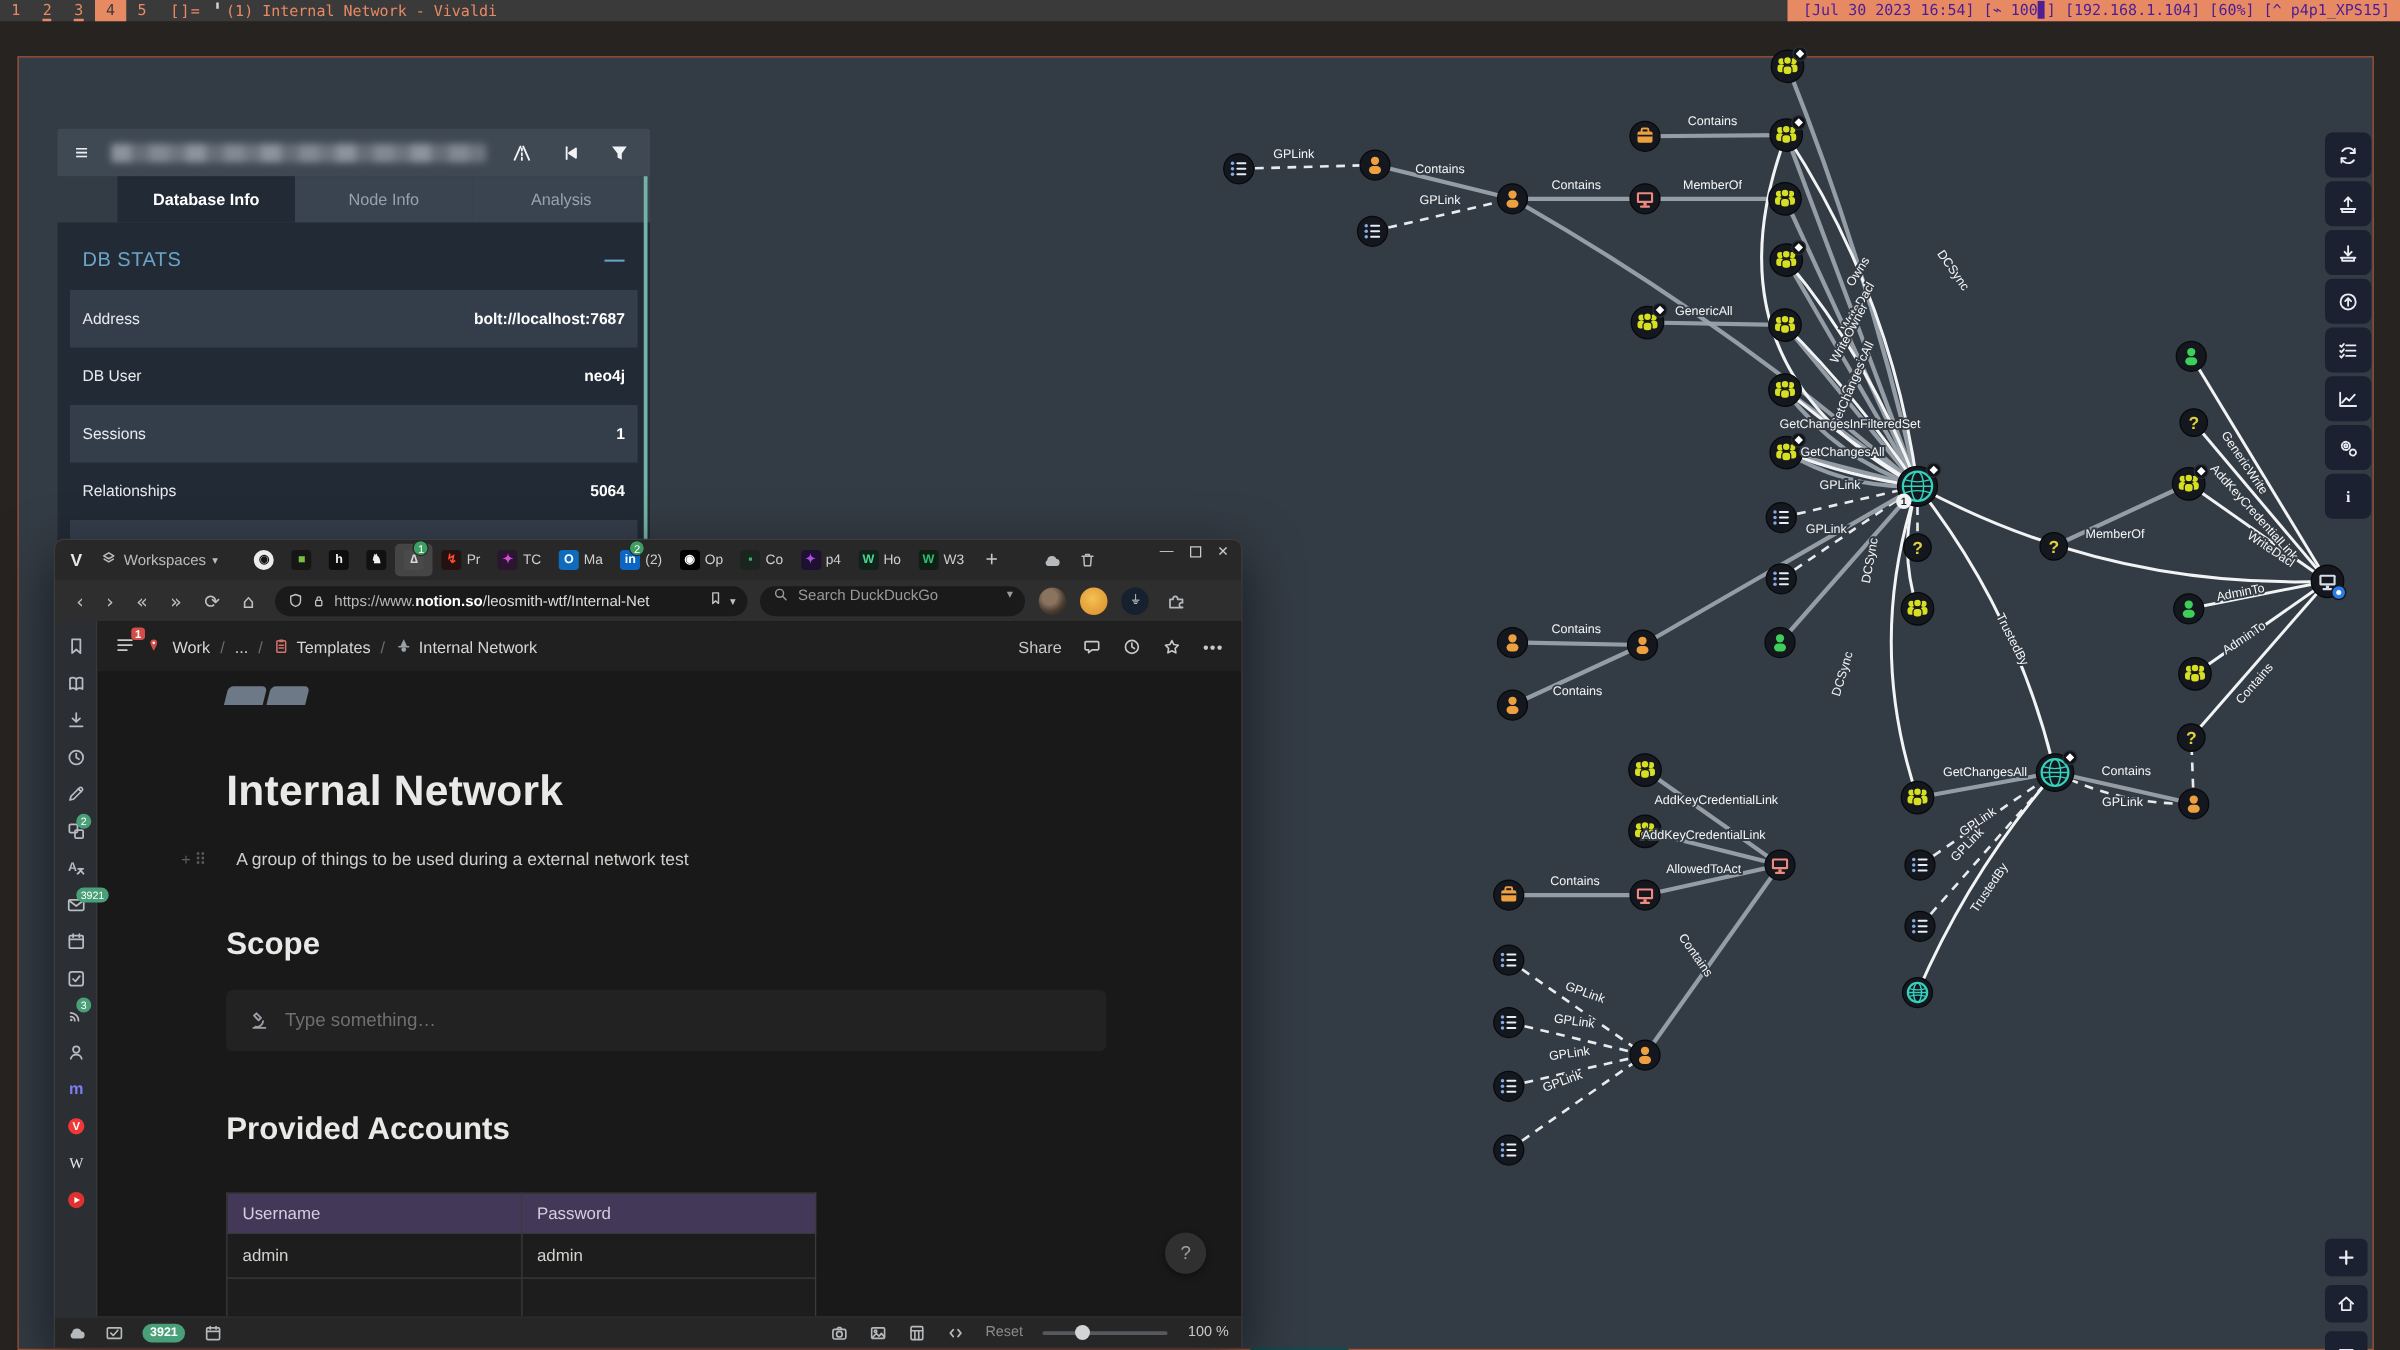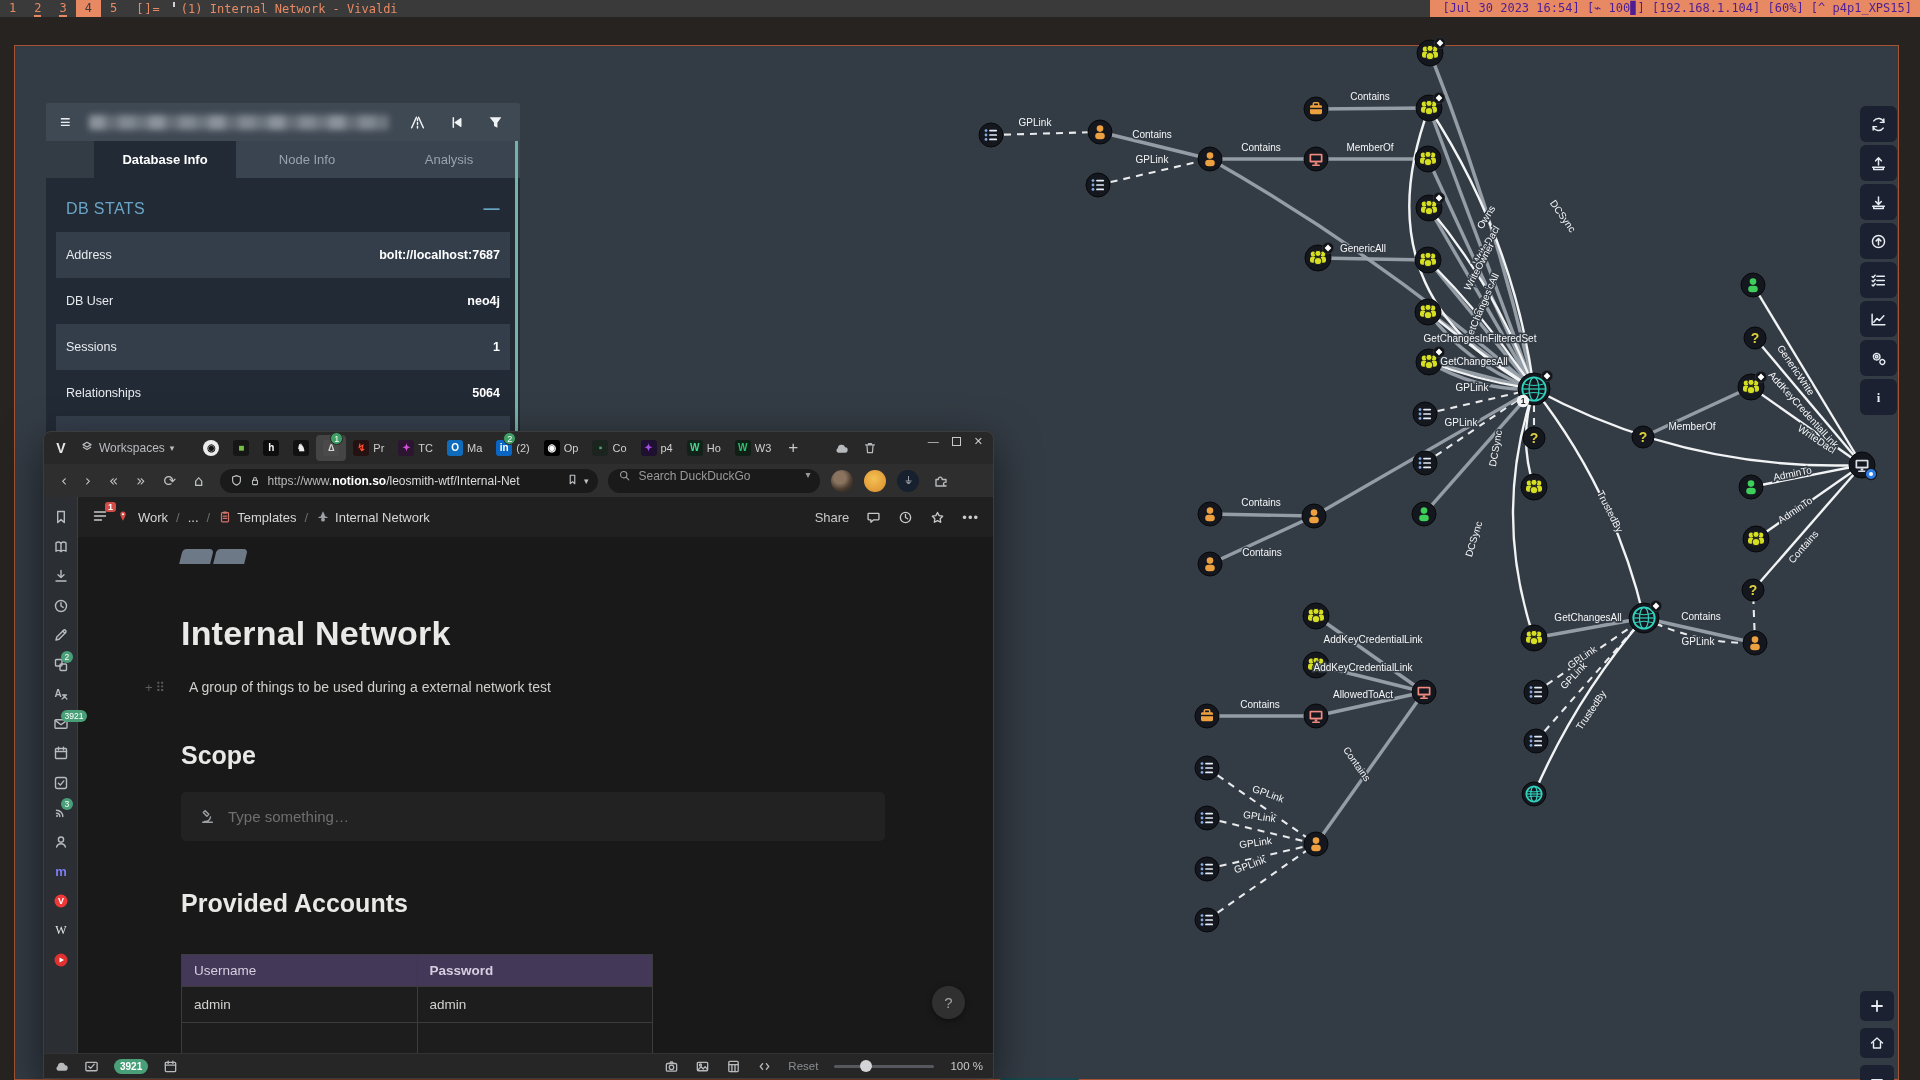--- a/index.html
+++ b/index.html
@@ -1096,21 +1096,21 @@
                   <path d="M10.8 8.5A4.6 4.6 0 0 1 5 12.6M3.5 13.5h9"></path>
                 </svg>
               </span>
             <span class="ph">Type something…</span>
           </div>
           <div id="accounts-h">Provided Accounts</div>
           <table id="acct-table">
             <thead>
                 <tr id="acct-head">
                   <th style="width: 50%;">Username</th>
-                  <th style="width: 50%; font-weight: bold;">Password</th>
+                  <th style="width: 50%;">Password</th>
                 </tr>
               </thead>
             <tbody id="acct-body">
                 <tr>
                   <td>admin</td>
                   <td>admin</td>
                 </tr>
                 <tr>
                   <td></td>
                   <td></td>

